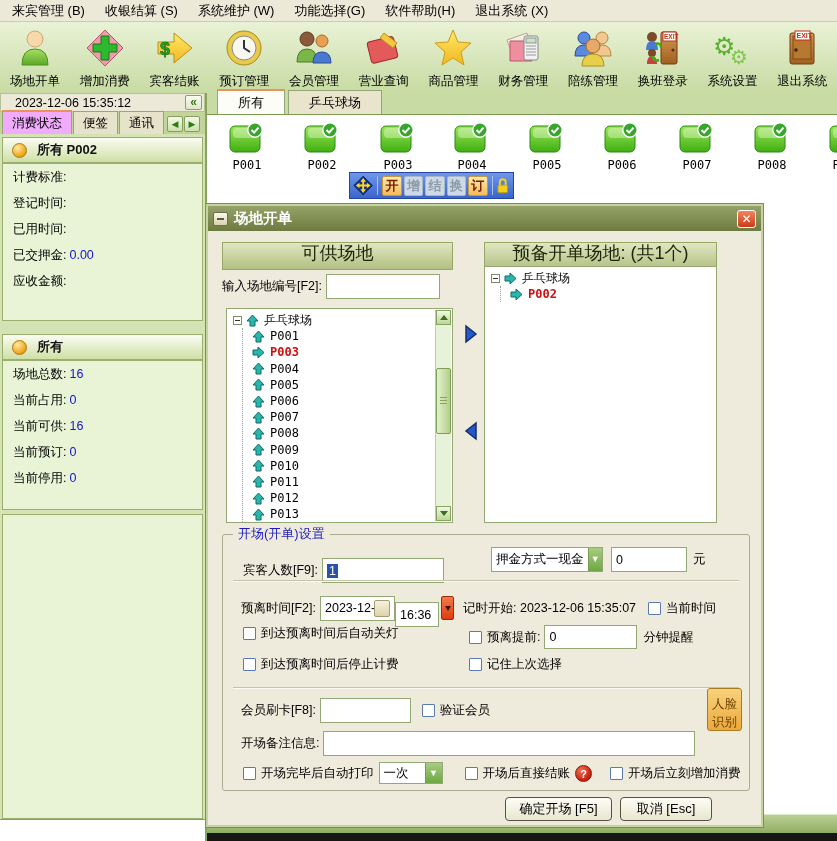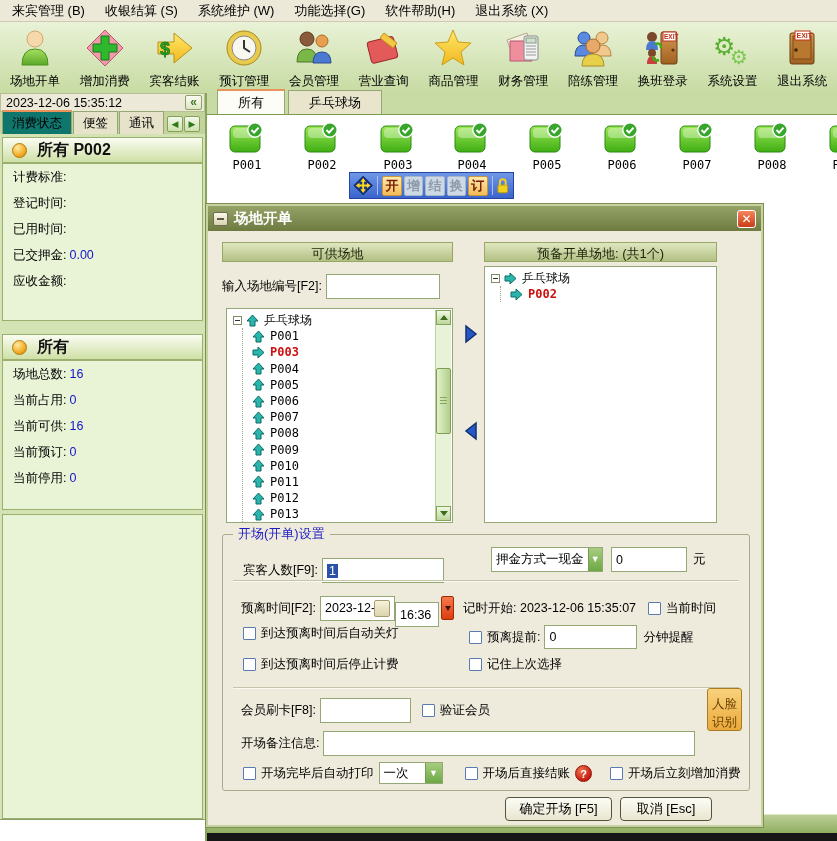--- a/index.html
+++ b/index.html
@@ -12,30 +12,30 @@
   .menu-item { padding:2px 10px; font-size:13px; cursor:default; }
 
   
   .toolbar { position:absolute; top:22px; left:0; right:0; height:71px; background:linear-gradient(#e9f2d6,#c7dba2); display:grid; grid-template-columns:repeat(12,1fr); }
   .tool { display:flex; flex-direction:column; align-items:center; justify-content:flex-end; padding-bottom:3px; }
   .tool svg { width:40px; height:40px; }
   .tool .tlabel { font-size:12.5px; margin-top:2px; white-space:nowrap; }
 
   
   .sidebar { position:absolute; top:93px; left:0; width:205px; bottom:0; background:#d3e3b4; display:flex; flex-direction:column; }
-  .daterow { height:19px; background:#ece9d8; border:1px solid #b5c193; display:flex; align-items:center; padding:0 2px 0 5px; font-size:12.5px; }
+  .daterow { height:19px; background:#ece9d8; border:1px solid #b5c193; display:flex; align-items:center; padding:0 2px 0 14px; font-size:12.5px; }
   .daterow .dt { flex:1; }
   .collapse-btn { width:17px; height:15px; background:linear-gradient(#fbfbf2,#dfe6c8); border:1px solid #8ba35f; border-radius:2px; color:#3f7a1d; font-weight:bold; font-size:12px; line-height:12px; text-align:center; }
   .side-tabs { height:22px; display:flex; align-items:flex-end; background:#c2d49c; padding-left:2px; }
   .stab { padding:3px 9px 2px; font-size:12.5px; border:1px solid #96a776; border-bottom:none; background:#e7e3cb; margin-right:1px; white-space:nowrap; }
-  .stab.active { background:#0f766e; border-top:2px solid #e8935a; }
+  .stab.active { background:#f0abfc; border-top:2px solid #e8935a; }
   .stab-arrows { display:flex; gap:1px; margin-left:2px; margin-bottom:2px; }
   .sarr { width:16px; height:16px; background:linear-gradient(#f4f8ea,#cfe0ac); border:1px solid #84a05a; border-radius:2px; color:#2f7a18; font-size:9px; line-height:14px; text-align:center; font-weight:bold; }
   .spanel { margin:3px 2px 0; border:1px solid #9bb06e; background:#e9f3d6; }
-  .sp-head { height:26px; background:linear-gradient(#fafcf2,#cfe0a6); border-bottom:2px solid #9bb06e; display:flex; align-items:center; gap:10px; padding:6px 9px; font-size:16px; font-weight:bold; color:#111; }
+  .sp-head { height:26px; background:linear-gradient(#fafcf2,#cfe0a6); border-bottom:2px solid #9bb06e; display:flex; align-items:center; gap:10px; padding:6px 9px; font-size:13px; font-weight:bold; color:#111; }
   .ball { width:15px; height:15px; border-radius:50%; background:radial-gradient(circle at 35% 30%, #ffe9a0, #f0a81e 65%, #c87a08); border:1px solid #b07a10; }
   .sp-row { height:26px; display:flex; align-items:center; padding:0 10px; font-size:12.5px; }
   .sp-val { color:#1414cc; margin-left:3px; }
   .p1 { height:184px; }
   .p2 { height:176px; margin-top:13px; }
   .side-rest { flex:1; margin:4px 2px 0; border:1px solid #9bb06e; background:#e9f3d6; }
   .side-bottom { height:22px; background:#ffffff; border-top:1px solid #8aa06a; }
 
   
   .main { position:absolute; left:205px; top:93px; right:0; bottom:0; border-left:2px solid #87a45c; }
@@ -58,21 +58,21 @@
 
   
   .dialog { position:absolute; left:206px; top:204px; width:557px; height:623px; background:#efebdc; border:2px solid #c6d2a0; outline:1px solid #7f8f54; }
   .dlg-title { height:25px; background:linear-gradient(#95a268,#6d7b41); display:flex; align-items:center; padding:0 5px; gap:6px; }
   .dlg-title .ttl { color:#ffffff; font-weight:bold; font-size:14.5px; flex:1; }
   .ticon { width:15px; height:14px; background:linear-gradient(#fcf9ea,#d9d2b2); border:1px solid #6d6d52; border-radius:2px; position:relative; }
   .ticon::after { content:""; position:absolute; left:3px; top:5px; width:7px; height:2px; background:#5a5a42; }
   .close-btn { width:19px; height:18px; background:linear-gradient(#f4845c,#c93c16); border:1px solid #fff; border-radius:3px; color:#fff; font-weight:bold; font-size:12px; line-height:16px; text-align:center; }
   .dlg-body { position:relative; height:596px; }
 
-  .grp-head { height:20px; background:linear-gradient(#e0e7c1,#b2c083); border:1px solid #97a765; text-align:center; font-size:13px; line-height:21px; color:#1c2408; }
+  .grp-head { height:28px; background:linear-gradient(#e0e7c1,#b2c083); border:1px solid #97a765; text-align:center; font-size:18px; line-height:21px; color:#1c2408; }
   .grp-left { position:absolute; left:14px; top:11px; width:231px; height:281px; }
   .grp-right { position:absolute; left:276px; top:11px; width:233px; height:281px; }
   .inrow { position:absolute; left:0; top:32px; width:100%; display:flex; align-items:center; }
   .inrow .lbl { font-size:12.5px; }
   .inp { background:#fff; border:1px solid #94a876; height:25px; font-size:12.5px; padding:2px 4px; font-family:inherit; }
   .tree-box { position:absolute; background:#fff; border:1px solid #94a876; overflow:hidden; }
   .tb-left { left:4px; top:66px; width:227px; height:215px; }
   .tb-right { left:0px; top:24px; width:233px; height:257px; }
   .tree { padding:3px 2px 0 6px; font-size:12.5px; }
   .trow { display:flex; align-items:center; height:16.2px; white-space:nowrap; }

